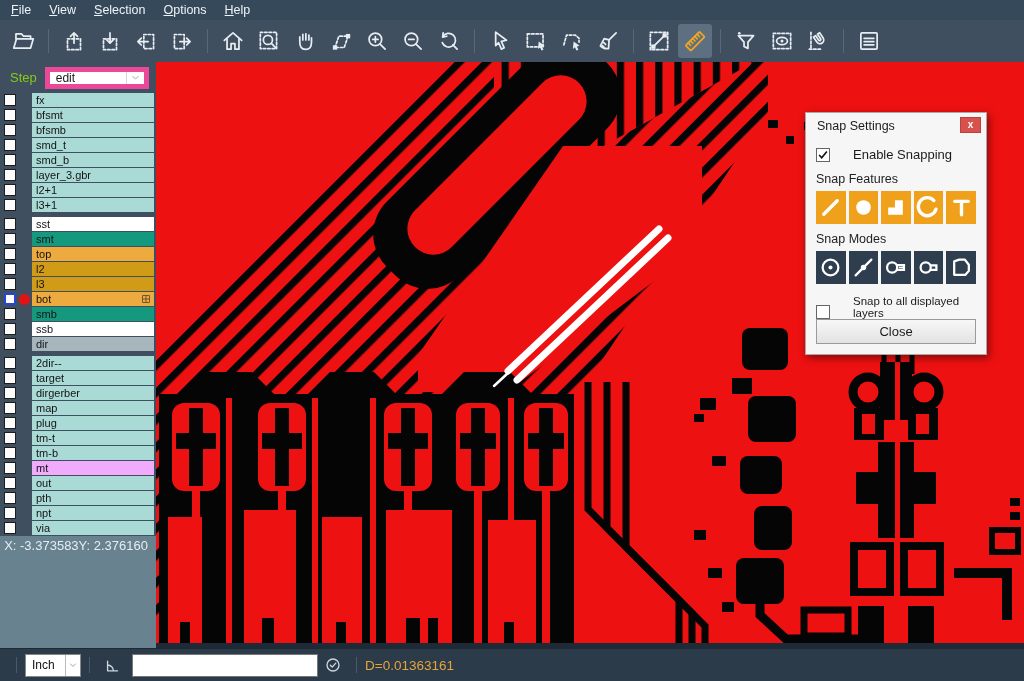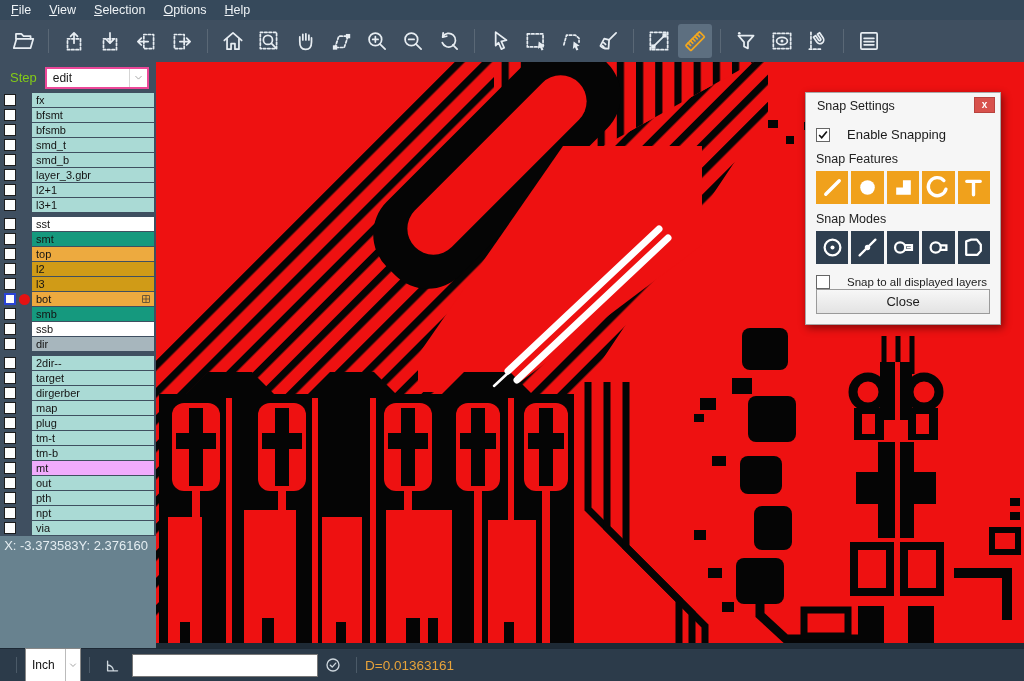--- a/index.html
+++ b/index.html
@@ -16,21 +16,21 @@
   .tbtn svg{width:26px;height:26px}
   .tbtn.active{background:#5d6f80;border-radius:3px;color:#f2a71f}
   .tsep{width:1px;height:24px;background:#5a6876;margin:0 6px;flex:none}
   .icon{stroke:currentColor;fill:none;stroke-width:1.6;stroke-linecap:round;stroke-linejoin:round}
 
   
   .main{flex:1;display:flex;min-height:0}
   .sidebar{width:156px;flex:none;background:var(--chrome-bg,#3f4f60);display:flex;flex-direction:column}
   .steprow{height:31px;display:flex;align-items:center;padding-left:10px;gap:8px;flex:none}
   .steplabel{color:#84cc16;font-size:13px}
-  .stepselect{width:104px;height:22px;background:#fff;border:2px solid #ec4899;display:flex;align-items:center;font-size:12px;color:#1a1a1a}
+  .stepselect{width:104px;height:22px;background:#fff;border:5px solid #ec4899;display:flex;align-items:center;font-size:12px;color:#1a1a1a}
   .stepselect .val{flex:1;padding-left:6px}
   .chev{width:18px;height:100%;display:flex;align-items:center;justify-content:center;border-left:1px solid #d5d5d5;color:#888}
   .chev svg{width:11px;height:11px}
 
   .layerlist{flex:none}
   .lrow{display:flex;align-items:center;height:14px;margin-bottom:1px}
   .lcb{width:12px;height:12px;background:#fdfdfd;border:1px solid #1d1d1d;margin-left:4px;flex:none}
   .lcb.sel{border:2px solid #2943d6}
   .lind{width:16px;flex:none;display:flex;align-items:center;justify-content:center}
   .reddot{width:11px;height:11px;border-radius:50%;background:#e51212}
@@ -41,39 +41,39 @@
 
   .coordpanel{flex:1;background:#68828f;display:flex;flex-direction:row;justify-content:flex-end;padding:0 8px 8px 10px}
   .cdiv{height:1px;background:#8aa0ab;margin:0 -8px 9px -10px}
   .ctext{font-size:13px;line-height:20px;color:#e4edf1}
 
   
   .canvaswrap{position:relative;width:868px;height:586px;flex:none;overflow:hidden;background:#ee1111}
   .canvaswrap svg.pcb{display:block}
 
   
-  .dialog{position:absolute;left:649px;top:30px;width:196px;background:#f6f6f6;border:1px solid #a8a8a8;box-shadow:2px 3px 8px rgba(0,0,0,.45);color:#1b1b1b}
+  .dialog{position:absolute;left:649px;top:50px;width:182px;background:#f6f6f6;border:1px solid #a8a8a8;box-shadow:2px 3px 8px rgba(0,0,0,.45);color:#1b1b1b}
   .dtitle{display:flex;align-items:center;height:26px;padding-left:11px;font-size:12.5px;position:relative}
   .dclose{position:absolute;top:4px;right:5px;width:21px;height:16px;background:#d8514c;border:1px solid #b8423e;color:#fff;font-size:10px;font-weight:bold;line-height:12px;text-align:center;padding:0}
   .dbody{padding:2px 10px 10px}
-  .crow{display:flex;align-items:center;gap:17px;margin:6px 0 10px;font-size:13px;cursor:default}
+  .crow{display:flex;align-items:flex-end;gap:23px;margin:6px 0 10px;font-size:13px;cursor:default}
   .crow.small{font-size:11.5px;margin:11px 0 0}
   .cb{width:14px;height:14px;background:#fff;border:1.5px solid #666;display:flex;align-items:center;justify-content:center;flex:none}
   .dsec{margin:8px 0 5px;font-size:12.5px;color:#222}
   .brow{display:flex;gap:3px}
   .sqbtn{width:33px;height:33px;border:none;display:flex;align-items:center;justify-content:center;padding:0}
   .features .sqbtn{background:var(--accent-orange,#f0a11c)}
   .modes .sqbtn{background:#2e3e4f}
   .sqbtn svg{width:27px;height:27px}
   .dbtn{width:100%;height:25px;background:linear-gradient(#f7f7f7,#e3e3e3);border:1px solid #9a9a9a;font-size:13px;color:#1b1b1b;font-family:"Liberation Sans",sans-serif}
 
   
   .statusbar{height:33px;background:var(--statusbar-bg,#2c3b4a);border-top:1px solid #1d2935;display:flex;align-items:center;padding-left:8px;flex:none}
   .ssep{width:1px;height:16px;background:#4b5a68;margin:0 8px;flex:none}
-  .unitselect{width:56px;height:35px;background:#fff;border:1px solid #888;display:flex;align-items:center;font-size:12px;color:#111}
+  .unitselect{width:56px;height:23px;background:#fff;border:1px solid #888;display:flex;align-items:center;font-size:12px;color:#111}
   .unitselect .val{flex:1;padding-left:6px}
   .uchev{width:15px;height:100%;display:flex;align-items:center;justify-content:center;border-left:1px solid #bbb;color:#777}
   .uchev svg{width:10px;height:10px}
   .sicon{display:flex;align-items:center;justify-content:center;color:#cdd6dd;margin:0 5px}
   .sicon svg{width:20px;height:20px}
   .sinput{width:186px;height:23px;border:1px solid #777;background:#fff;font-size:12.5px;padding:0 5px;margin-left:4px}
   .dist{font-size:13.5px;color:var(--distance-text,#e8a33a)}
 </style>
 </head>
 <body>

